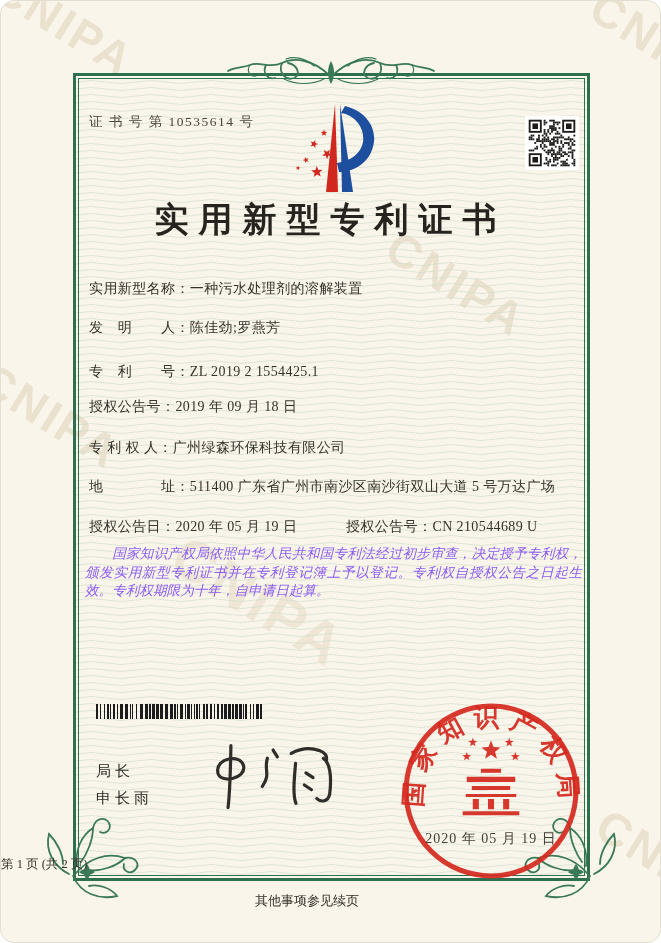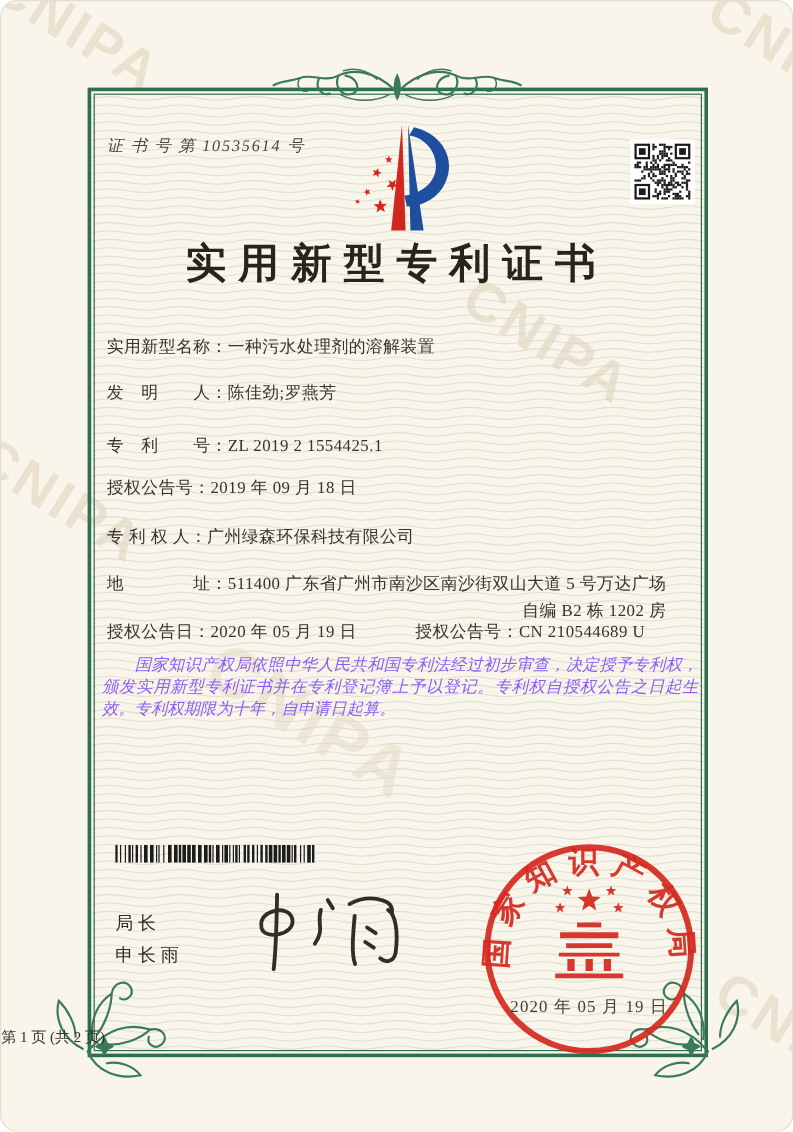--- a/index.html
+++ b/index.html
@@ -7,35 +7,35 @@
         border-radius:14px;overflow:hidden;font-family:"Liberation Serif",serif;color:#3b3833;box-sizing:border-box;}
   .wm{position:absolute;font-family:"Liberation Sans",sans-serif;font-weight:bold;font-size:46px;
       letter-spacing:3px;color:rgba(193,170,132,0.26);transform:rotate(32deg);pointer-events:none;}
   .wm.big{font-size:58px;color:rgba(193,170,132,0.20);}
   .frame{position:absolute;left:72px;top:72px;width:517px;height:808px;border:3px solid #2e6f4f;box-sizing:border-box;}
   .frame::after{content:"";position:absolute;inset:2px;border:1px solid #2e6f4f;}
   .waves{position:absolute;inset:0;width:100%;height:100%;opacity:.75;}
   .ornament-top{position:absolute;left:225px;top:50px;width:210px;height:44px;}
   .corner{position:absolute;width:150px;height:150px;top:753px;}
   .corner.left{left:28px;} .corner.right{left:483px;}
-  .cert-no{position:absolute;left:88px;top:112px;font-size:13.5px;letter-spacing:1.5px;color:#4a463e;font-style:italic;}
+  .cert-no{position:absolute;left:88px;top:112px;font-size:13.5px;letter-spacing:1.5px;color:#4a463e;}
   .logo{position:absolute;left:282px;top:99px;width:94px;height:96px;}
   .qr{position:absolute;left:524px;top:115px;width:54px;height:54px;}
   .title{position:absolute;left:0;top:196px;width:659px;text-align:center;font-size:34px;font-weight:bold;
          letter-spacing:10px;color:#27241f;}
   .frow{position:absolute;left:88px;font-size:14px;color:#36332c;letter-spacing:.4px;white-space:nowrap;text-align:right;}
   .flabel{color:#36332c;}
   .fvalue2{display:block;margin-left:96px;margin-top:4px;}
   .grant-no{position:absolute;left:257px;top:0;}
   .legal{position:absolute;left:84px;top:544px;width:497px;font-size:13.6px;line-height:18.6px;
          font-style:italic;color:#8b5cf6;text-align:justify;}
   .legal p{margin:0;text-indent:2em;}
   .barcode{position:absolute;left:95px;top:703px;width:170px;height:15px;}
   .signer{position:absolute;left:95px;top:756px;font-size:15px;letter-spacing:4px;color:#2e2b26;line-height:27px;
-          font-family:Liberation Serif, serif;}
+          font-family:Liberation Sans, sans-serif;}
   .signature{position:absolute;left:195px;top:733px;width:158px;height:84px;transform:rotate(-2deg);}
   .seal{position:absolute;left:399px;top:699px;width:182px;height:182px;}
   .seal-date{position:absolute;left:399px;top:829px;width:182px;text-align:center;font-size:14px;
              color:#413e35;letter-spacing:1px;}
   .page-num{position:absolute;left:0;top:855px;width:602px;text-align:left;font-size:12.5px;color:#36332c;}
   .cont-note{position:absolute;left:0;top:891px;width:612px;text-align:center;font-size:13px;color:#33302a;}
 </style>
 </head>
 <body>
 
@@ -458,21 +458,20 @@
       <span class="flabel">专　利　　号：</span><span class="fvalue">ZL 2019 2 1554425.1</span>
     </div>
     <div class="frow" style="top:397px;">
       <span class="flabel">授权公告号：</span><span class="fvalue">2019 年 09 月 18 日</span>
     </div>
     <div class="frow" style="top:438px;">
       <span class="flabel">专 利 权 人：</span><span class="fvalue">广州绿森环保科技有限公司</span>
     </div>
     <div class="frow" style="top:477px;">
       <span class="flabel">地　　　　址：</span><span class="fvalue">511400 广东省广州市南沙区南沙街双山大道 5 号万达广场</span>
-      <span class="fvalue2">自编 B2 栋 1202 房</span>
     </div>
     <div class="frow" style="top:517px;">
       <span class="flabel">授权公告日：</span><span class="fvalue">2020 年 05 月 19 日</span>
       <span class="grant-no">
         <span class="flabel">授权公告号：</span><span class="fvalue">CN 210544689 U</span>
       </span>
     </div>
   </div>
 
   <div class="legal">
@@ -568,13 +567,14 @@
       <path d="M71,85 h38 v4 h-38 z"></path>
       <path d="M65,93 h50 v3 h-50 z"></path>
       <path d="M72,98 h6 v10 h-6 z M87,98 h6 v10 h-6 z M102,98 h6 v10 h-6 z"></path>
       <path d="M62,110 h56 v4 h-56 z"></path>
       <path d="M80,68 h20 v4 h-20 z"></path>
     </g>
   </svg>
   <div class="seal-date">2020 年 05 月 19 日</div>
 
   <div class="page-num">第 1 页 (共 2 页)</div>
+  <div class="cont-note">其他事项参见续页</div>
 </div>
 
 </body></html>

